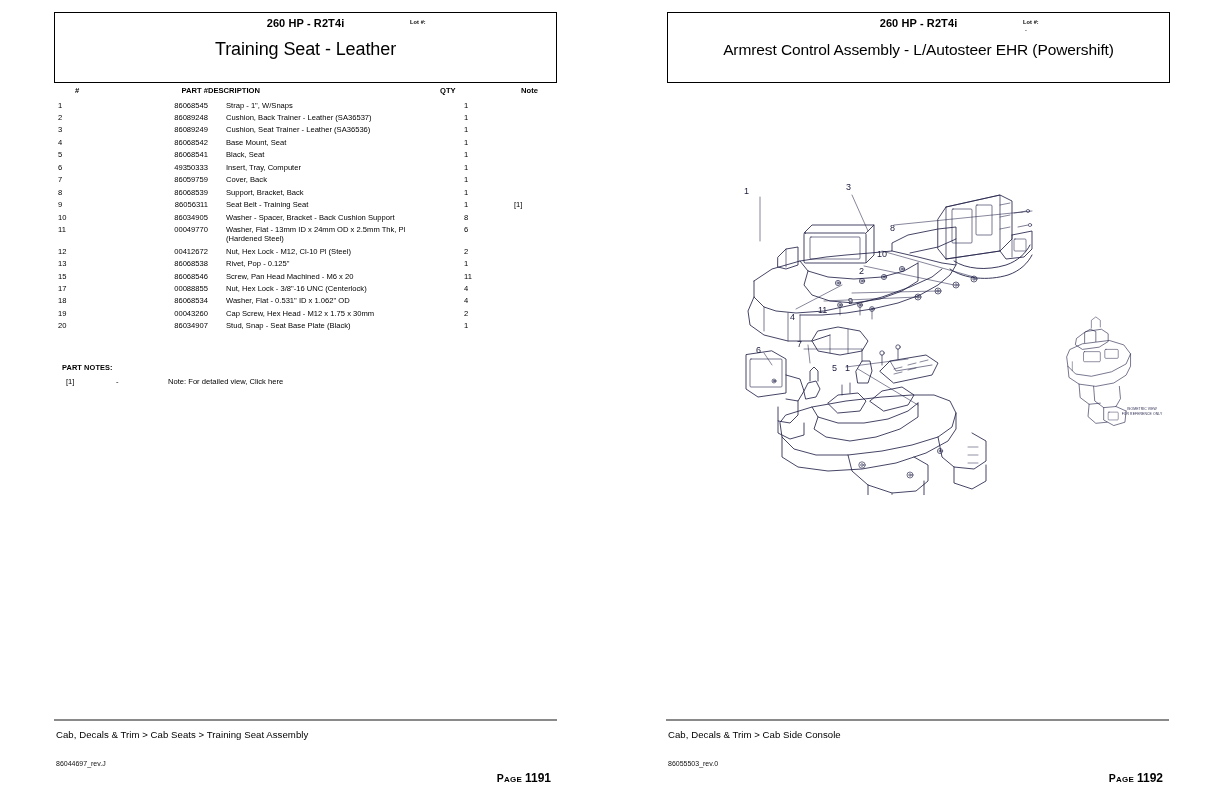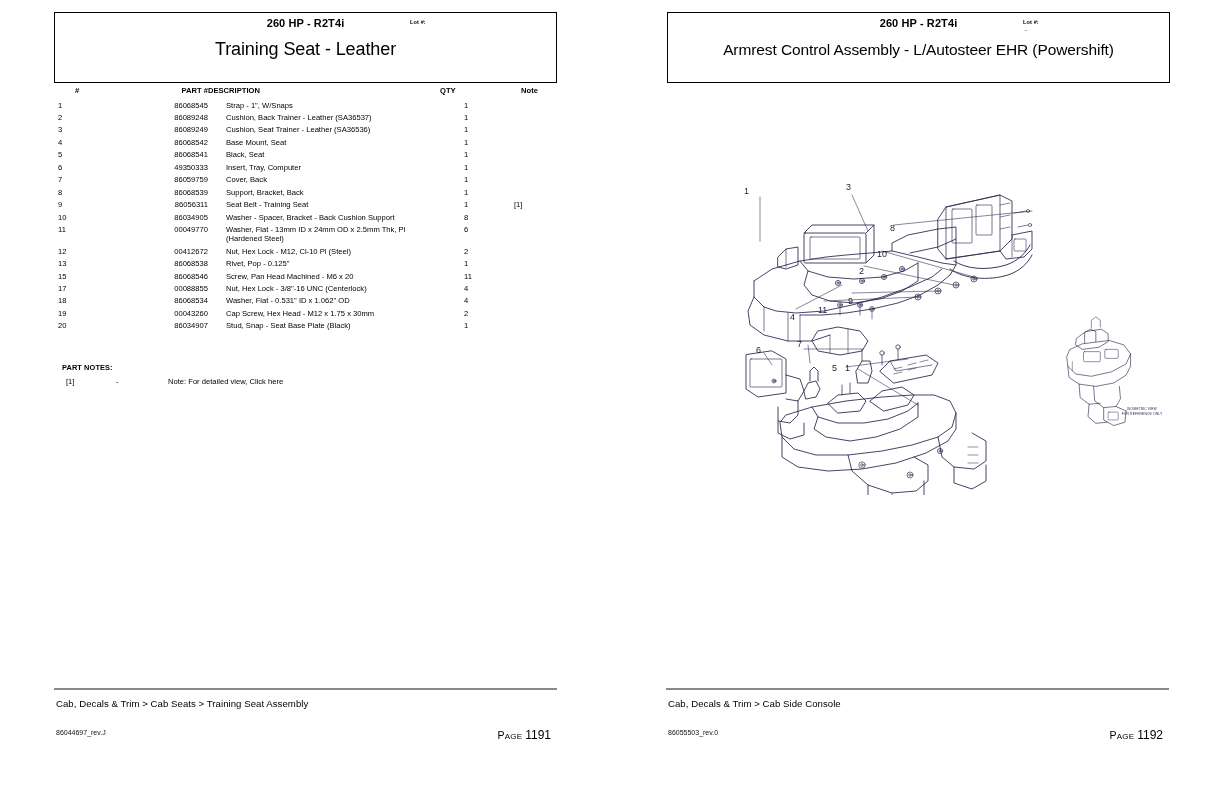--- a/index.html
+++ b/index.html
@@ -122,21 +122,21 @@
   .pn-row { display: flex; align-items: baseline; margin-bottom: 2px; }
   .pn-ref  { width: 54px; padding-left: 4px; }
   .pn-dash { width: 52px; }
   .pn-text { flex: 1; }
 
   
   .footer {
     position: absolute;
     left: 54px; bottom: 0px;
     width: 503px;
-    height: 104px;
+    height: 73px;
   }
   .footer-rule {
     position: absolute;
     left: 0; top: 0;
     width: 503px; height: 1.6px;
     background: #8a8a8a;
   }
   .breadcrumb {
     position: absolute;
     left: 2px; top: 10px;
@@ -144,23 +144,24 @@
     letter-spacing: 0.05px;
   }
   .doc-id {
     position: absolute;
     left: 2px; top: 41px;
     font-size: 7px;
     color: #111;
   }
   .page-num {
     position: absolute;
-    right: 6px; top: 40px;
+    right: 6px; top: 52px;
     font-size: 11px;
     white-space: nowrap;
+    font-weight: bold;
   }
   .page-num .pword {
     font-size: 8px;
     letter-spacing: 0.2px;
   }
   .page-num .pword .cap { font-size: 10.5px; }
   .page-num .pnum { font-size: 12px; margin-left: 3px; }
 
   
   .illustration {

